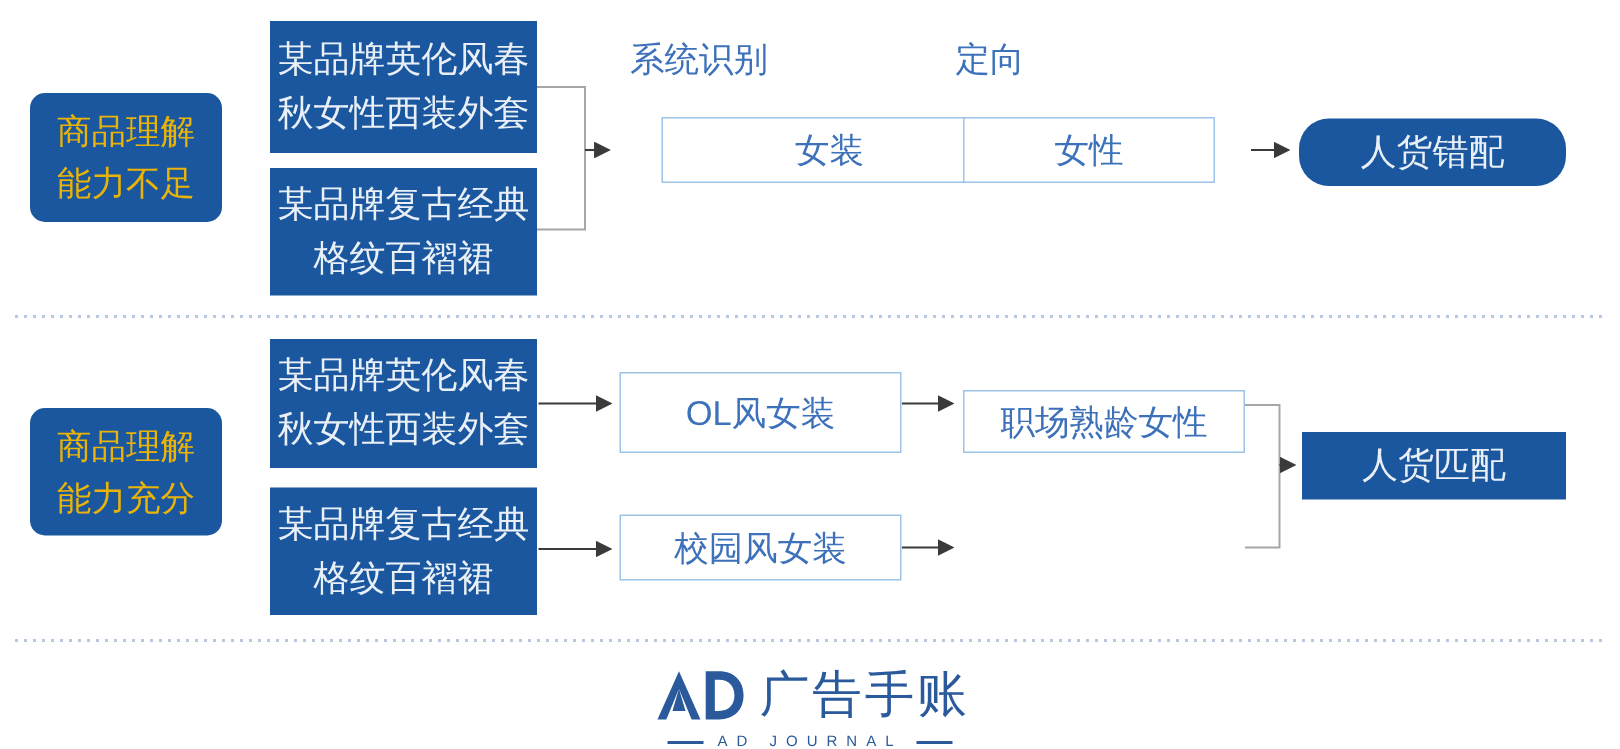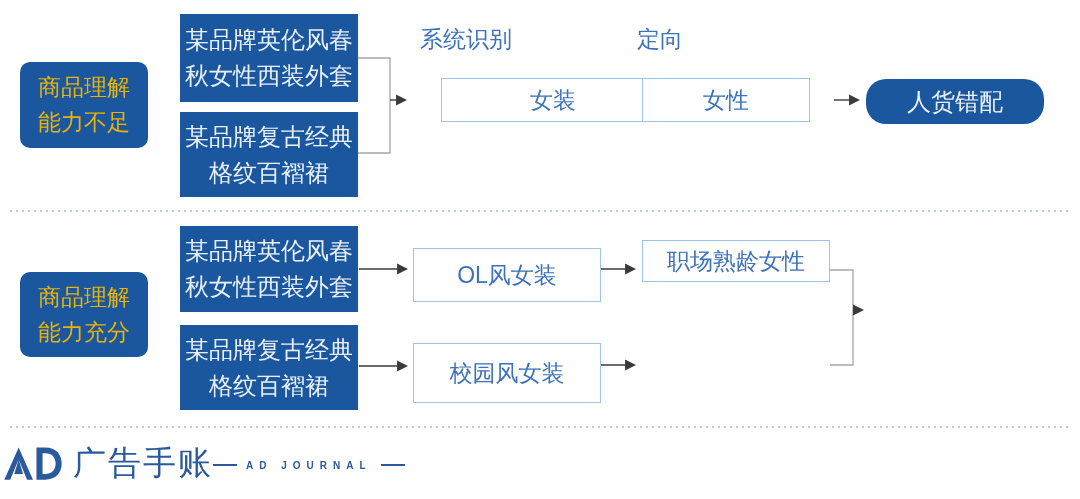--- a/index.html
+++ b/index.html
@@ -50,38 +50,38 @@
     text-align:left;
   }
   .divider{
     height:2px;
     background-image:repeating-linear-gradient(to right,var(--dots) 0 2px,transparent 2px 6px);
   }
   svg.wires{position:absolute;left:0;top:0;pointer-events:none;}
 
   .logo-wrap{
     left:0;top:441px;width:1080px;
-    display:flex;flex-direction:row;align-items:center;
+    display:flex;flex-direction:column;align-items:center;
   }
   .logo-row{display:flex;align-items:center;gap:7px;}
   .brand{
     color:var(--logo);
     font-size:33px;
     letter-spacing:2px;
     font-weight:500;
   }
   .logo-sub{
     margin-top:3px;
     display:flex;align-items:center;gap:9px;
   }
   .logo-sub .dash{width:24px;height:2px;background:var(--logo);}
   .logo-sub .sub-text{
     color:var(--logo);
     font-size:10px;
-    font-weight:700;
+    font-weight:400;
     letter-spacing:6px;
   }
 </style>
 </head>
 <body>
 
 <div class="canvas">
 
   <svg class="wires" width="1080" height="499" viewBox="0 0 1080 499">
     <defs>
@@ -119,22 +119,23 @@
   <div class="abs divider" style="left:10px;top:210px;width:1060px;"></div>
   <div class="abs divider" style="left:10px;top:426px;width:1060px;"></div>
 
   <div class="abs box label-box" style="left:20px;top:272px;width:128px;height:85px;">商品理解
 能力充分</div>
   <div class="abs box dark-box" style="left:180px;top:226px;width:178px;height:86px;">某品牌英伦风春
 秋女性西装外套</div>
   <div class="abs box dark-box" style="left:180px;top:325px;width:178px;height:85px;">某品牌复古经典
 格纹百褶裙</div>
   <div class="abs box outline-box" style="left:413px;top:248px;width:188px;height:54px;">OL风女装</div>
-  <div class="abs box outline-box" style="left:413px;top:343px;width:188px;height:60px;">校园风女装</div>
-  <div class="abs box outline-box" style="left:642px;top:240px;width:188px;height:42px;">职场熟龄女性</div>
+  <div class="abs box outline-box" style="left:413px;top:343px;width:188px;height:44px;">校园风女装</div>
+  <div class="abs box outline-box" style="left:642px;top:260px;width:188px;height:42px;">职场熟龄女性</div>
+  <div class="abs box dark-box" style="left:868px;top:288px;width:176px;height:45px;">人货匹配</div>
 
   <div class="abs logo-wrap">
     <div class="logo-row">
       <svg width="66" height="40" viewBox="0 0 66 46" role="img" aria-label="AD">
         <path d="M16.5,5 L32,41 L25,41 L16.5,19.5 L8,41 L1,41 Z M16.5,5" fill="none" stroke="#2a5a9c" stroke-width="0"></path>
         <path fill="#2a5a9c" fill-rule="evenodd" d="M16.5,4 L33,41 H26.2 L16.5,17.5 L6.8,41 H0 Z M16.5,17.5 L21.5,34.5 H11.5 Z"></path>
         <path fill="#2a5a9c" fill-rule="evenodd" d="M37,4 h10 c12.5,0 19,8 19,18.5 C66,33 59.5,41 47,41 h-10 Z
                  M44,10.5 h3 c8.5,0 12,5.5 12,12 c0,6.5 -3.5,12 -12,12 h-3 Z"></path>
       </svg>
       <span class="brand">广告手账</span>

